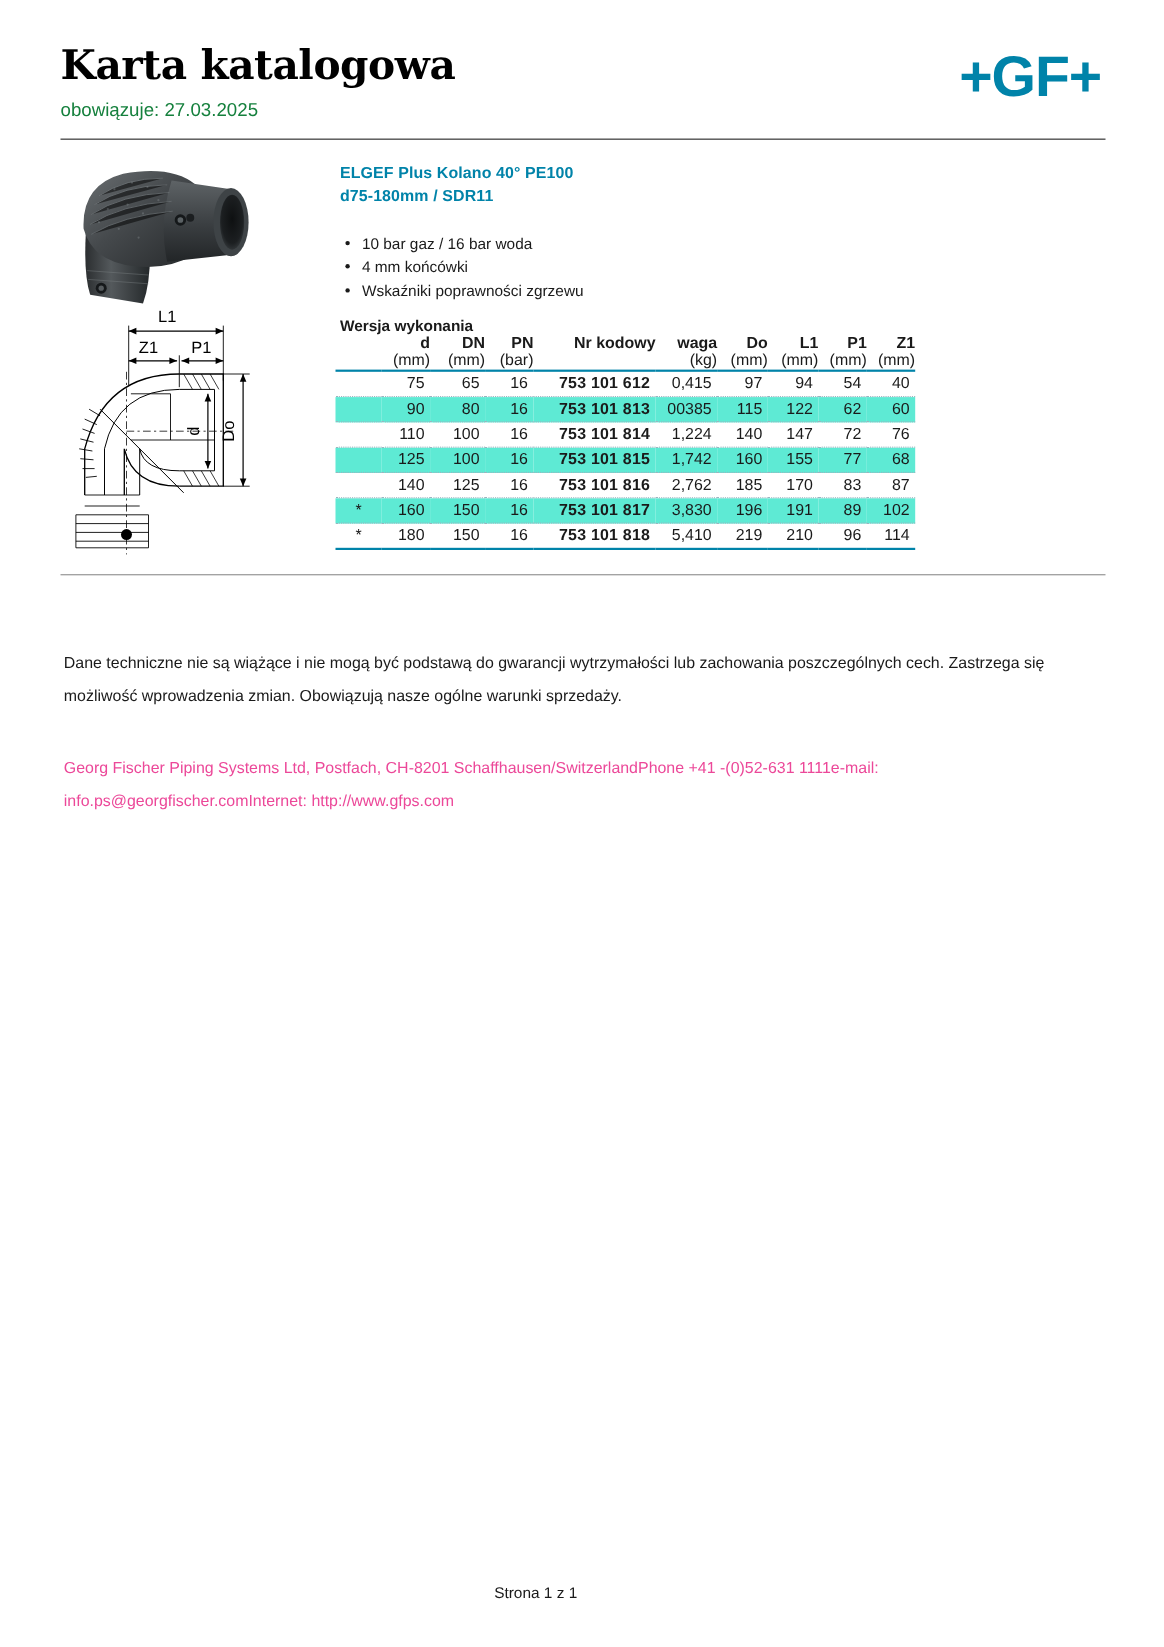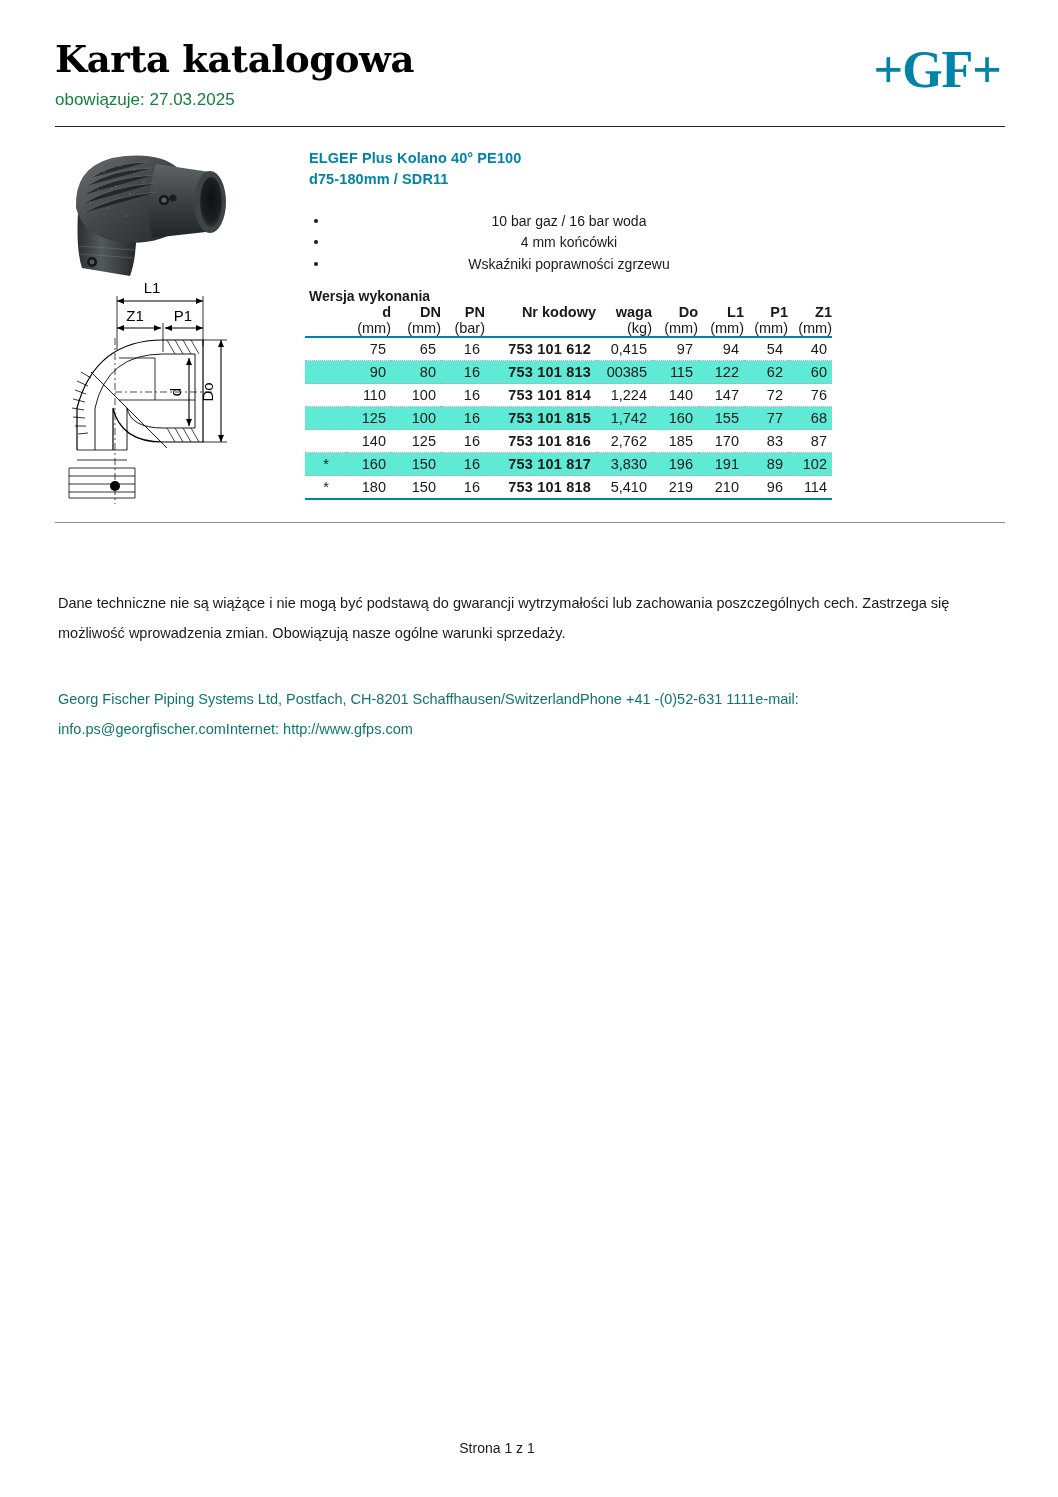--- a/index.html
+++ b/index.html
@@ -56,21 +56,21 @@
   }
   .logo {
     font-weight: bold;
     font-size: 52px;
     letter-spacing: -1px;
     color: #0083A9;
     line-height: 1;
     padding-top: 6px;
     padding-right: 4px;
     white-space: nowrap;
-    font-family: Liberation Serif, serif;
+    font-family: Liberation Sans, sans-serif;
   }
   .rule-dark {
     position: absolute;
     left: 55px;
     top: 126px;
     width: 950px;
     height: 0;
     border-top: 1.6px solid #222222;
   }
 
@@ -113,21 +113,20 @@
     font-weight: bold;
     font-size: 14.5px;
     line-height: 1.42;
     letter-spacing: 0.1px;
   }
   .bullets {
     margin: 0;
     padding: 0;
     list-style: none;
     margin-top: 22px;
-    text-align: center;
   }
   .bullets li {
     position: relative;
     padding-left: 20px;
     font-size: 14px;
     line-height: 1.52;
     color: #1a1a1a;
   }
   .bullets li::before {
     content: "";
@@ -241,25 +240,25 @@
     line-height: 2.1;
     color: #1a1a1a;
   }
   .address {
     position: absolute;
     left: 58px;
     top: 684px;
     width: 830px;
     font-size: 14.5px;
     line-height: 2.1;
-    color: #0f766e;
+    color: #ec4899;
   }
   .page-num {
     position: absolute;
-    left: 10px;
+    left: 0;
     top: 1440px;
     width: 974px;
     text-align: center;
     font-size: 14px;
     color: #1a1a1a;
   }
 </style>
 </head>
 <body>
 

